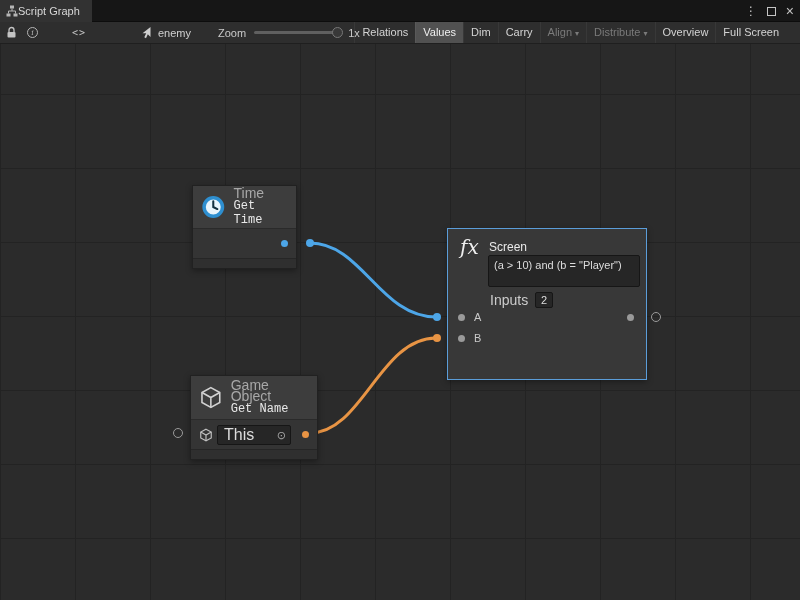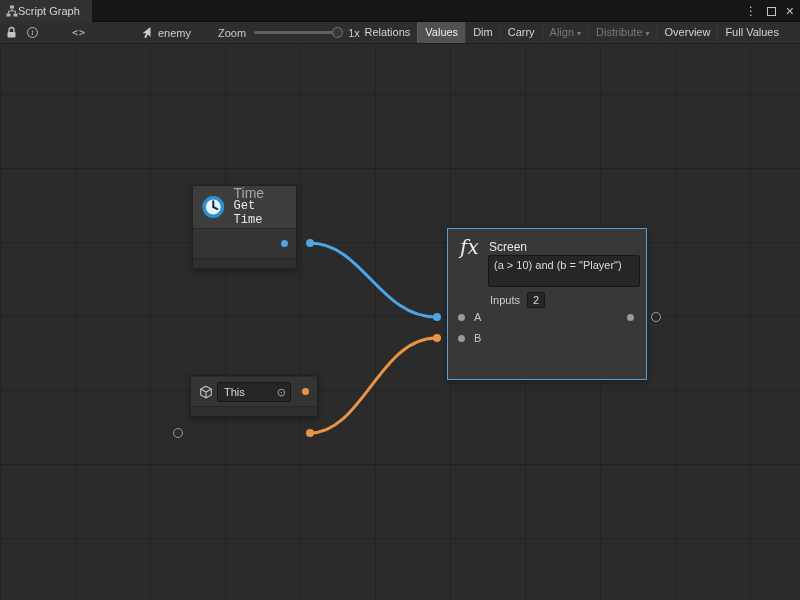--- a/index.html
+++ b/index.html
@@ -110,42 +110,42 @@
     position:absolute; left:12px; top:6px;
     font:italic 20px "DejaVu Serif", serif; color:#efefef;
   }
   .f-title { position:absolute; left:41px; top:11px; font-size:12px; color:#e9e9e9; }
   .f-expr {
     position:absolute; left:40px; top:26px; width:152px; min-height:32px;
     background:#262626; border:1px solid #161616; border-radius:2px;
     padding:3px 5px; font-size:11px; line-height:13px; color:#dddddd;
   }
   .f-inputs { position:absolute; left:42px; top:63px; display:flex; align-items:center; gap:7px; }
-  .f-inputs-label { font-size:11px; color:#cccccc; }
+  .f-inputs-label { font-size:14px; color:#cccccc; }
   .f-count {
     width:18px; height:16px; background:#262626; border:1px solid #161616; border-radius:2px;
     color:#dddddd; font-size:11px; text-align:center; line-height:15px;
   }
   .f-port { position:absolute; left:0; width:100%; height:16px; }
   .f-port-a { top:81px; }
   .f-port-b { top:102px; }
   .f-port .dot { left:10px; top:4px; }
   .f-port .p-label { position:absolute; left:26px; top:1px; font-size:11px; color:#c9c9c9; }
   .f-port .dot-out { left:auto; right:12px; top:4px; }
 
   
   .n-getname { left:190px; top:331px; width:128px; }
   .n-getname .node-header { height:43px; }
   .n-getname .node-body { height:30px; }
   .this-field {
     position:absolute; left:26px; top:5px; width:74px; height:20px;
     background:#262626; border:1px solid #161616; border-radius:2px;
     display:flex; align-items:center;
   }
-  .this-text { flex:1; font-size:11px; color:#dcdcdc; padding-left:6px; }
+  .this-text { flex:1; font-size:16px; color:#dcdcdc; padding-left:6px; }
   .picker-icon { font-size:11px; color:#a8a8a8; padding-right:4px; }
   .mini-cube { position:absolute; left:8px; top:8px; }
 </style>
 </head>
 <body>
 
 <div class="app">
 
   <div class="titlebar">
     <div class="tab">
@@ -190,21 +190,21 @@
     </div>
 
     <div class="tb-abs tb-buttons">
       <span class="tb-btn">Relations</span>
       <span class="tb-btn active">Values</span>
       <span class="tb-btn">Dim</span>
       <span class="tb-btn">Carry</span>
       <span class="tb-btn disabled"><span>Align</span><span class="arrow">▾</span></span>
       <span class="tb-btn disabled"><span>Distribute</span><span class="arrow">▾</span></span>
       <span class="tb-btn">Overview</span>
-      <span class="tb-btn">Full Values</span>
+      <span class="tb-btn">Full Screen</span>
     </div>
   </div>
 
   <div class="canvas">
 
     <svg class="wires" width="800" height="556">
       <path class="wire wire-float" d="M310,199 C362,199 380,273 436,273"></path>
       <circle class="end-float" cx="310" cy="199" r="4"></circle>
       <circle class="end-float" cx="437" cy="273" r="4"></circle>
       <path class="wire wire-string" d="M310,389 C362,389 380,294 436,294"></path>
@@ -243,20 +243,30 @@
         <span class="dot dot-gray dot-out"></span>
       </div>
       <div class="f-port f-port-b">
         <span class="dot dot-gray"></span>
         <span class="p-label">B</span>
       </div>
     </div>
     <span class="hollow" style="left:651px; top:268px;"></span>
 
     <div class="node n-getname">
+      <div class="node-header">
+        <svg width="25" height="25" viewBox="0 0 24 24">
+          <path d="M12 2 L21 7 V17 L12 22 L3 17 V7 Z" fill="none" stroke="#d2d2d2" stroke-width="1.6"></path>
+          <path d="M3 7 L12 12 L21 7 M12 12 V22" fill="none" stroke="#d2d2d2" stroke-width="1.6"></path>
+        </svg>
+        <div class="node-titles">
+          <span class="node-sub">Game Object</span>
+          <span class="node-title">Get Name</span>
+        </div>
+      </div>
       <div class="node-body">
         <svg class="mini-cube" width="14" height="14" viewBox="0 0 24 24">
           <path d="M12 2 L21 7 V17 L12 22 L3 17 V7 Z" fill="none" stroke="#c0c0c0" stroke-width="2"></path>
           <path d="M3 7 L12 12 L21 7 M12 12 V22" fill="none" stroke="#c0c0c0" stroke-width="2"></path>
         </svg>
         <span class="this-field">
           <span class="this-text">This</span>
           <span class="picker-icon">⊙</span>
         </span>
         <span class="dot dot-string" style="right:8px; top:11px;"></span>

